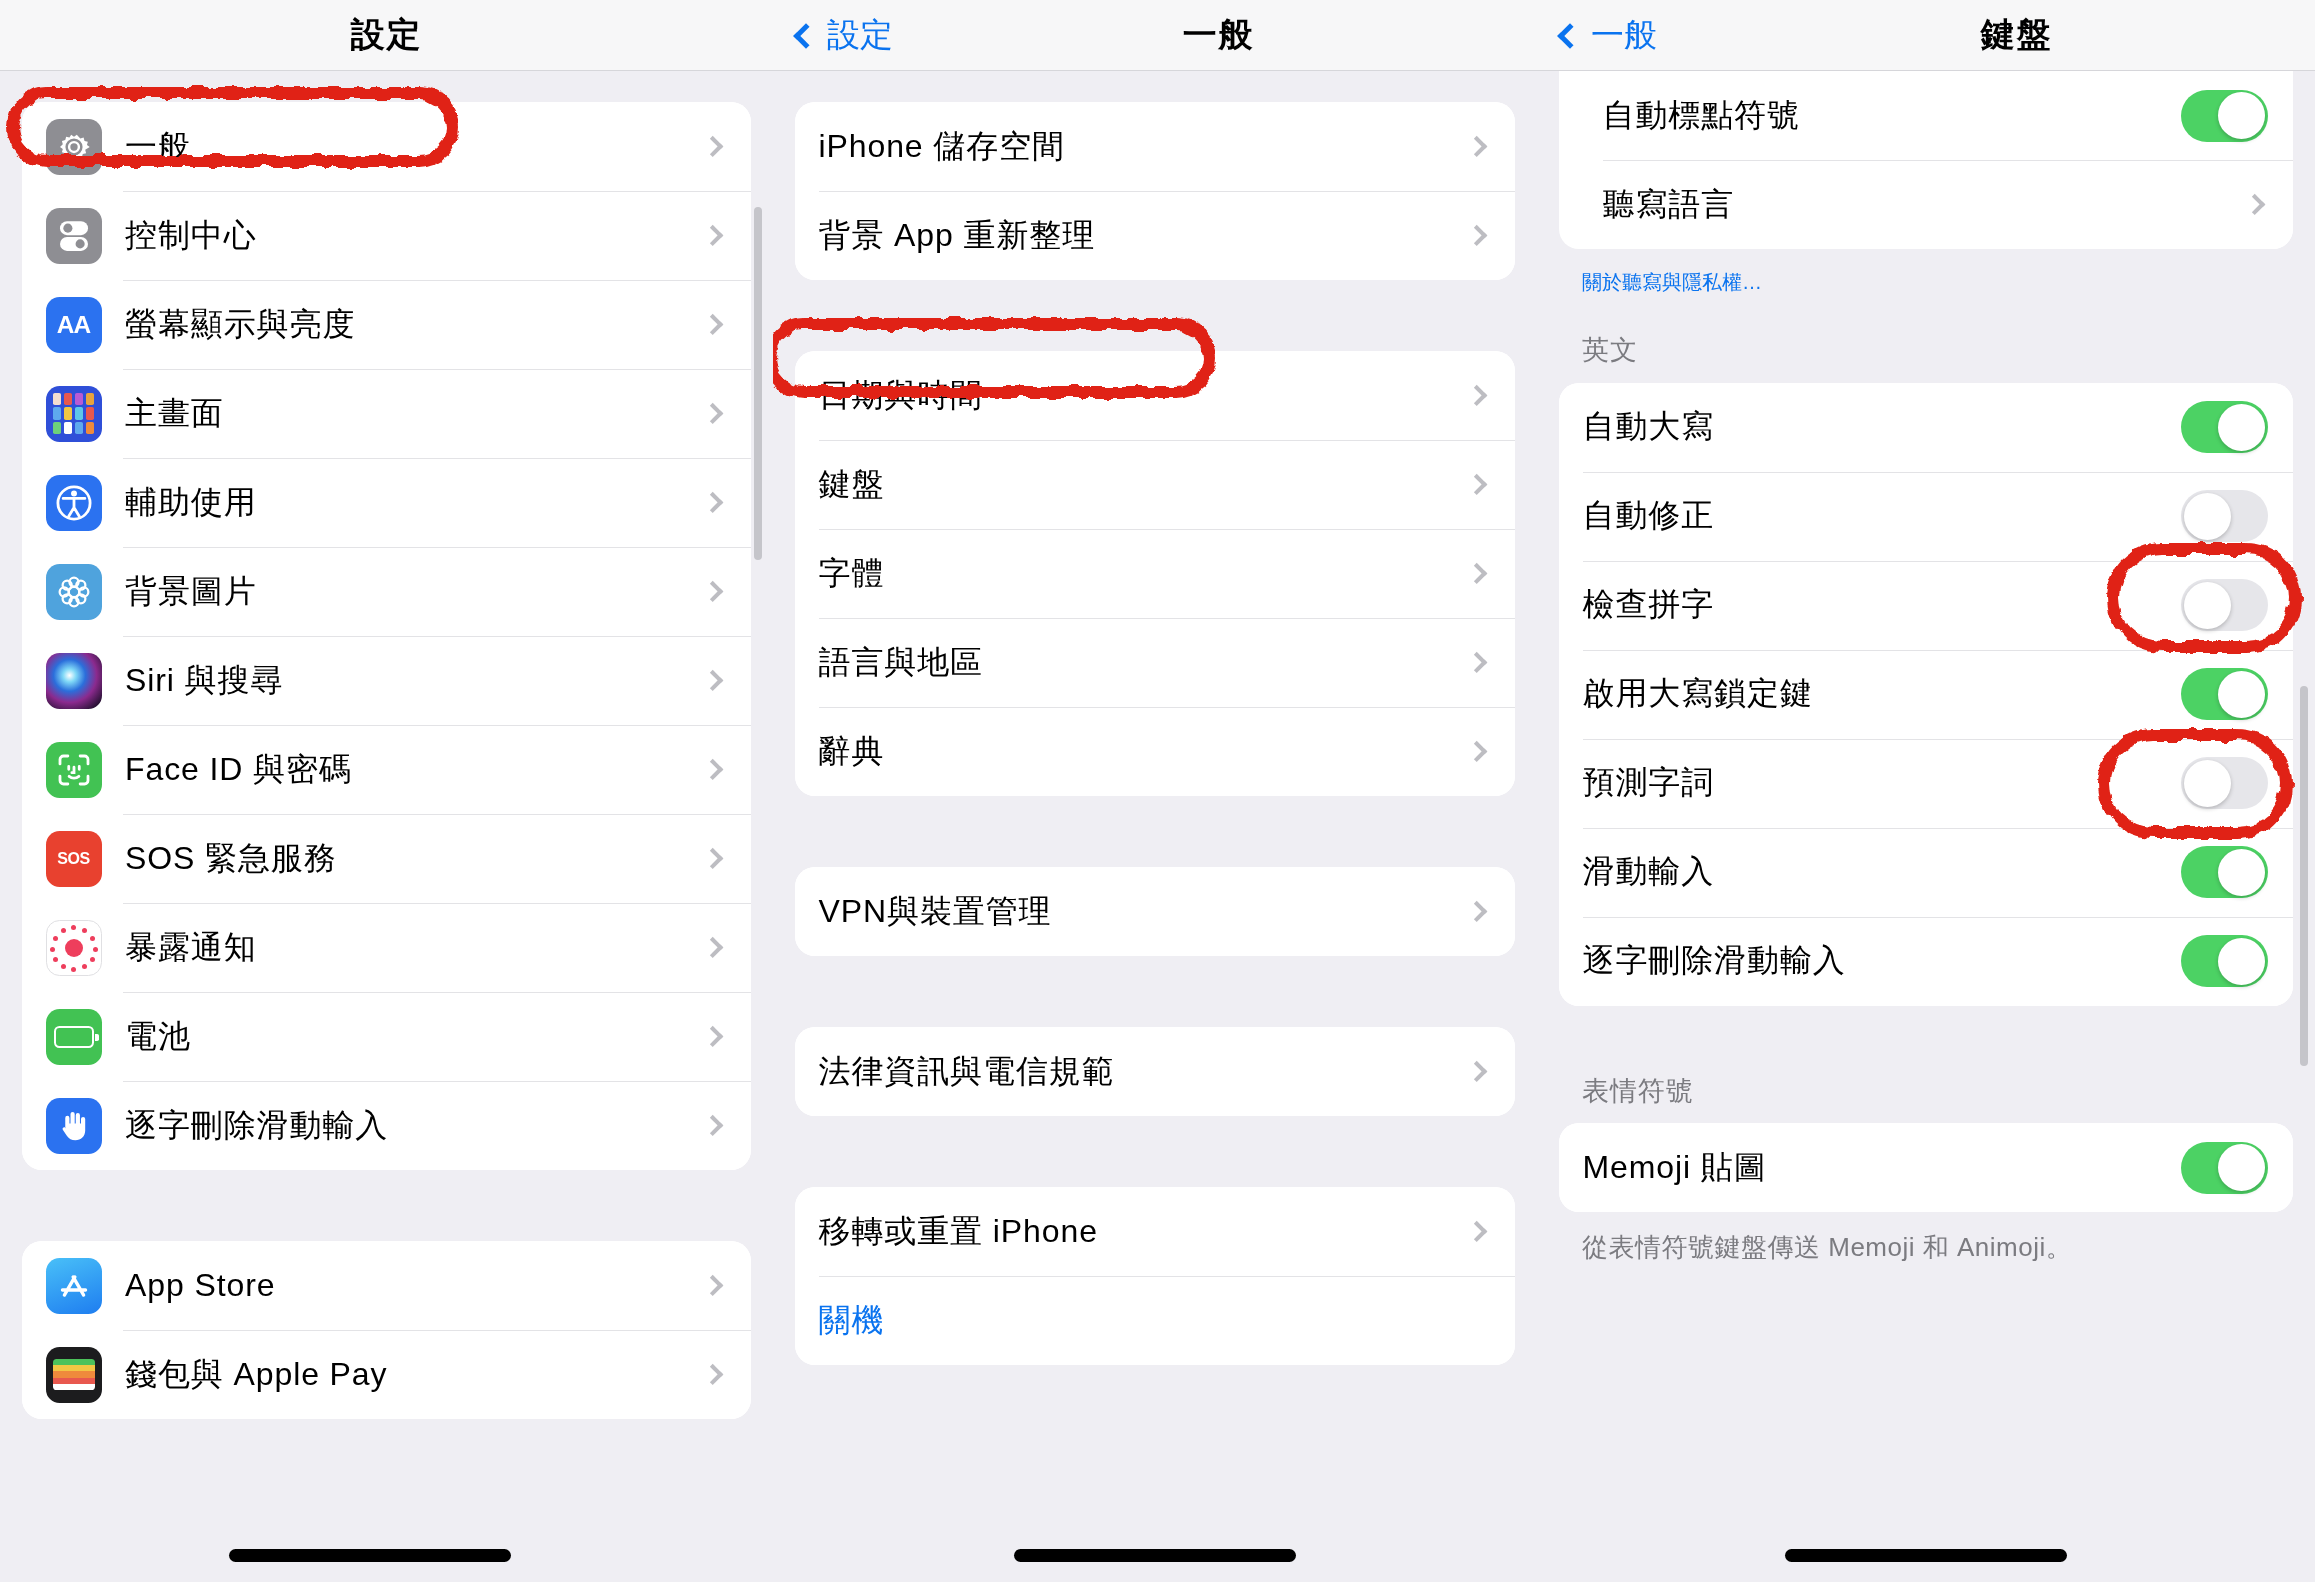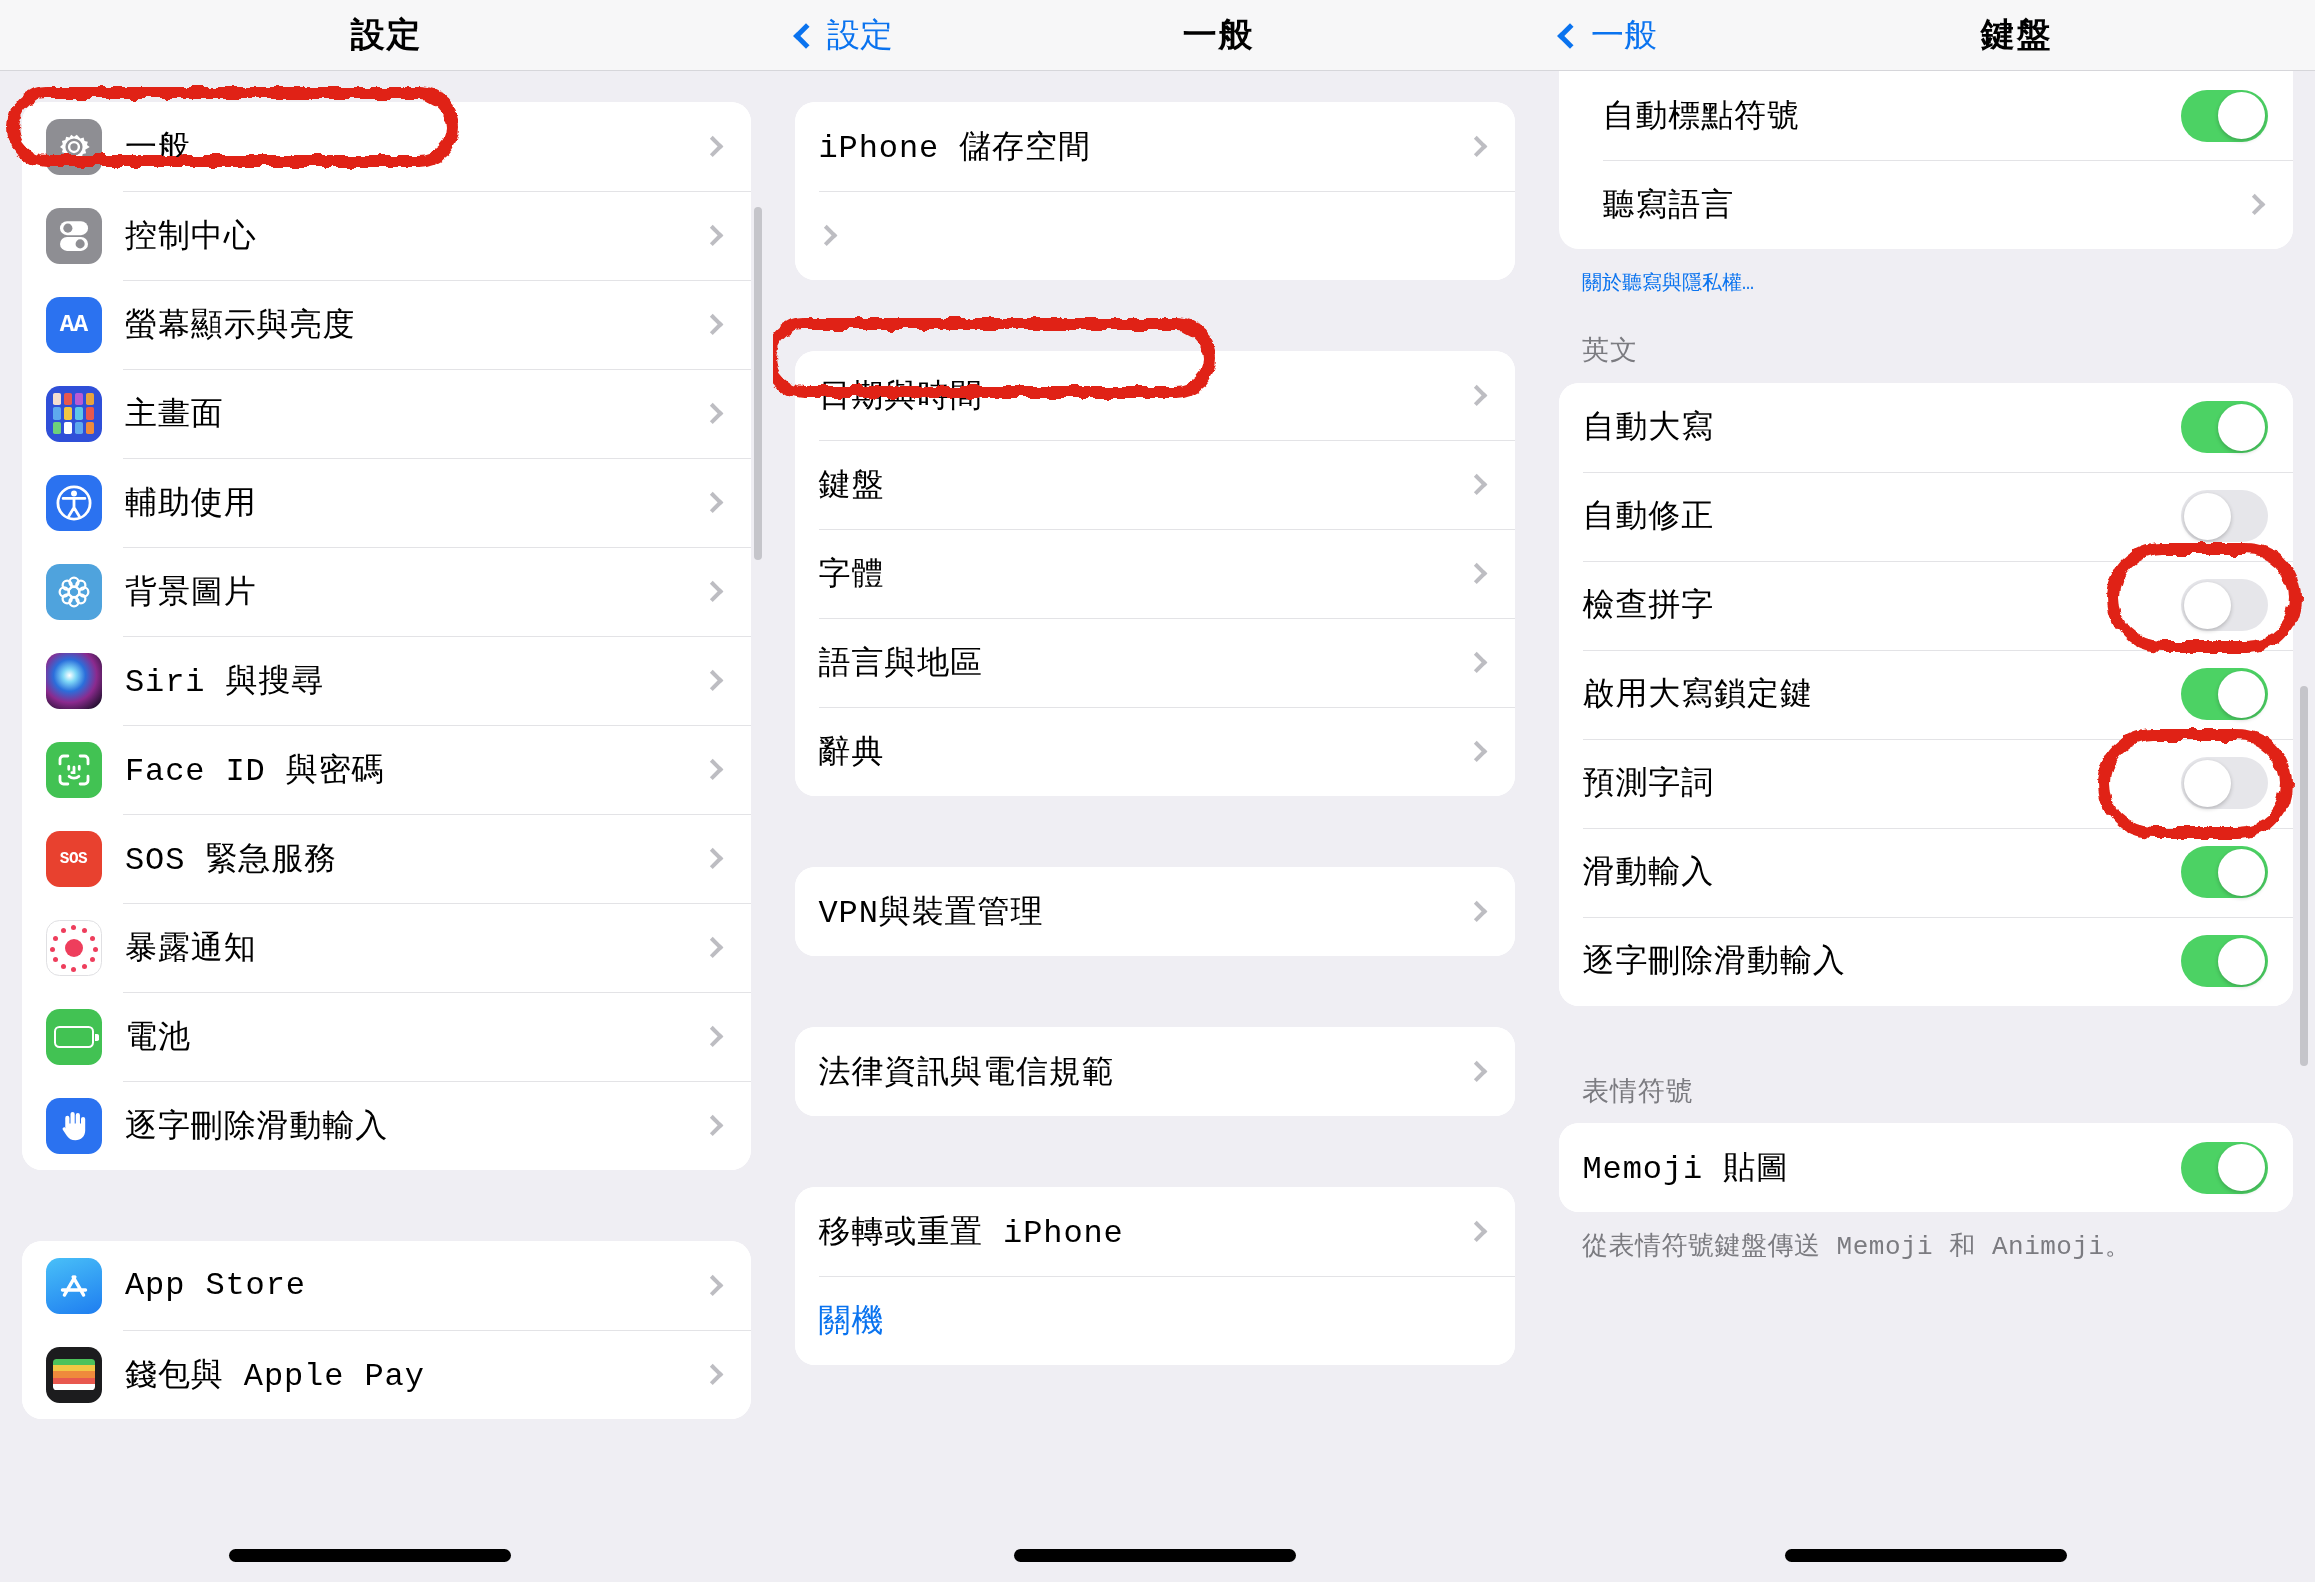--- a/index.html
+++ b/index.html
@@ -2,21 +2,21 @@
 <html style="font-size:14.5px"><head>
 <meta charset="utf-8">
 <style>
   * { box-sizing: border-box; margin: 0; padding: 0; }
   html, body {
     width: 2316px; height: 1582px;
     font-family: "Liberation Sans", "DejaVu Sans", sans-serif;
     background: #efeef3;
     overflow: hidden;
   }
-  .screen { position: relative; width: 2316px; height: 1582px; display: flex; font-family: Liberation Mono, monospace; }
+  .screen { position: relative; width: 2316px; height: 1582px; display: flex; }
 
   
   .panel { position: relative; height: 1582px; overflow: hidden; background: #efeef3; }
   .panel-a { width: 773px; }
   .panel-b { width: 764px; }
   .panel-c { width: 778px; }
 
   .navbar {
     height: 71px; background: #f7f7f8;
     border-bottom: 0.9px solid #d6d6da;
@@ -367,20 +367,21 @@
     </div>
     <div class="scroll-area">
 
       <div class="gap-sm"></div>
       <div class="card">
         <div class="row">
           <span class="row-label">iPhone 儲存空間</span>
           <div class="chev"></div>
         </div>
         <div class="row">
+          <span class="row-label">背景 App 重新整理</span>
           <div class="chev"></div>
         </div>
       </div>
 
       <div class="gap-lg"></div>
 
       <div class="card">
         <div class="row">
           <span class="row-label">日期與時間</span>
           <div class="chev"></div>

